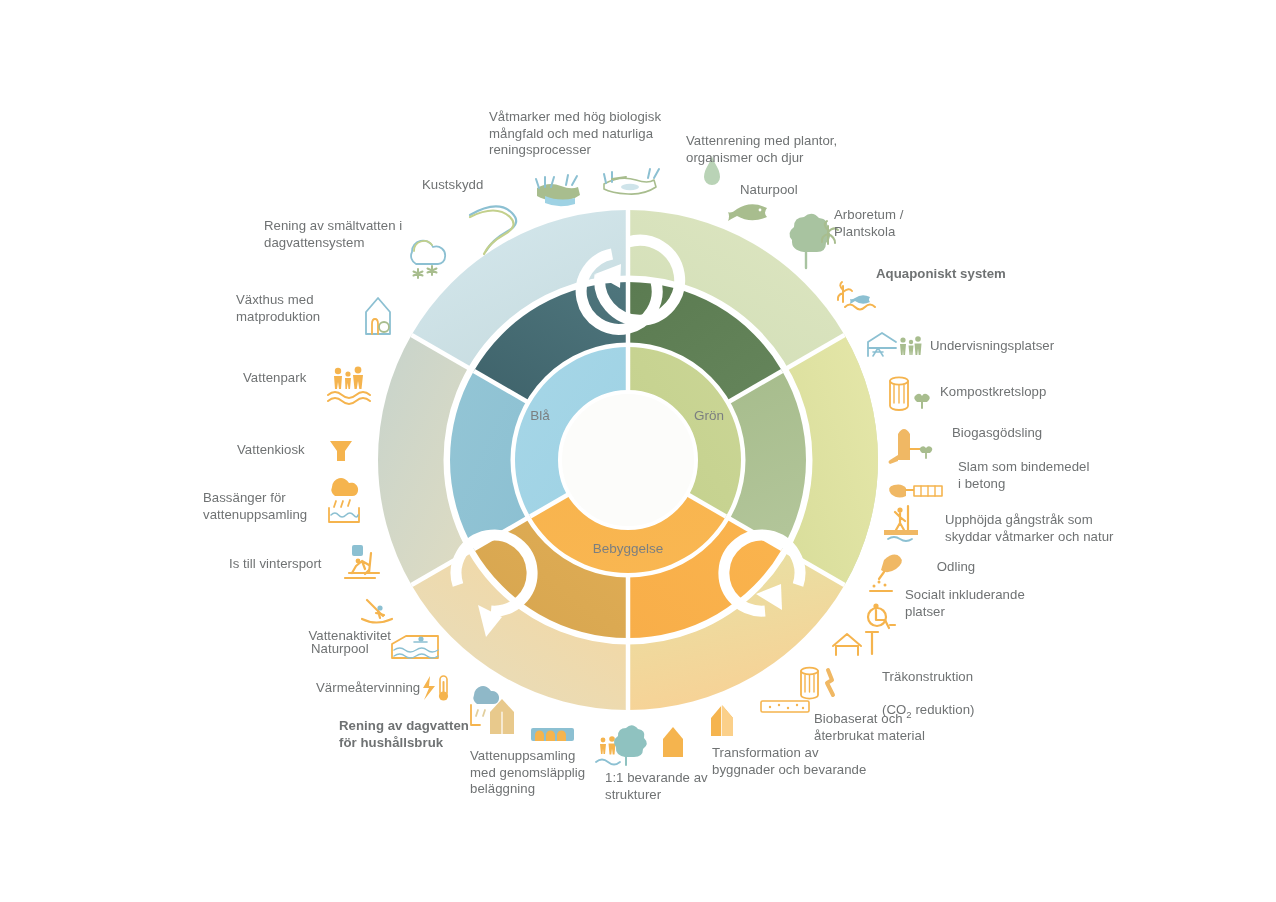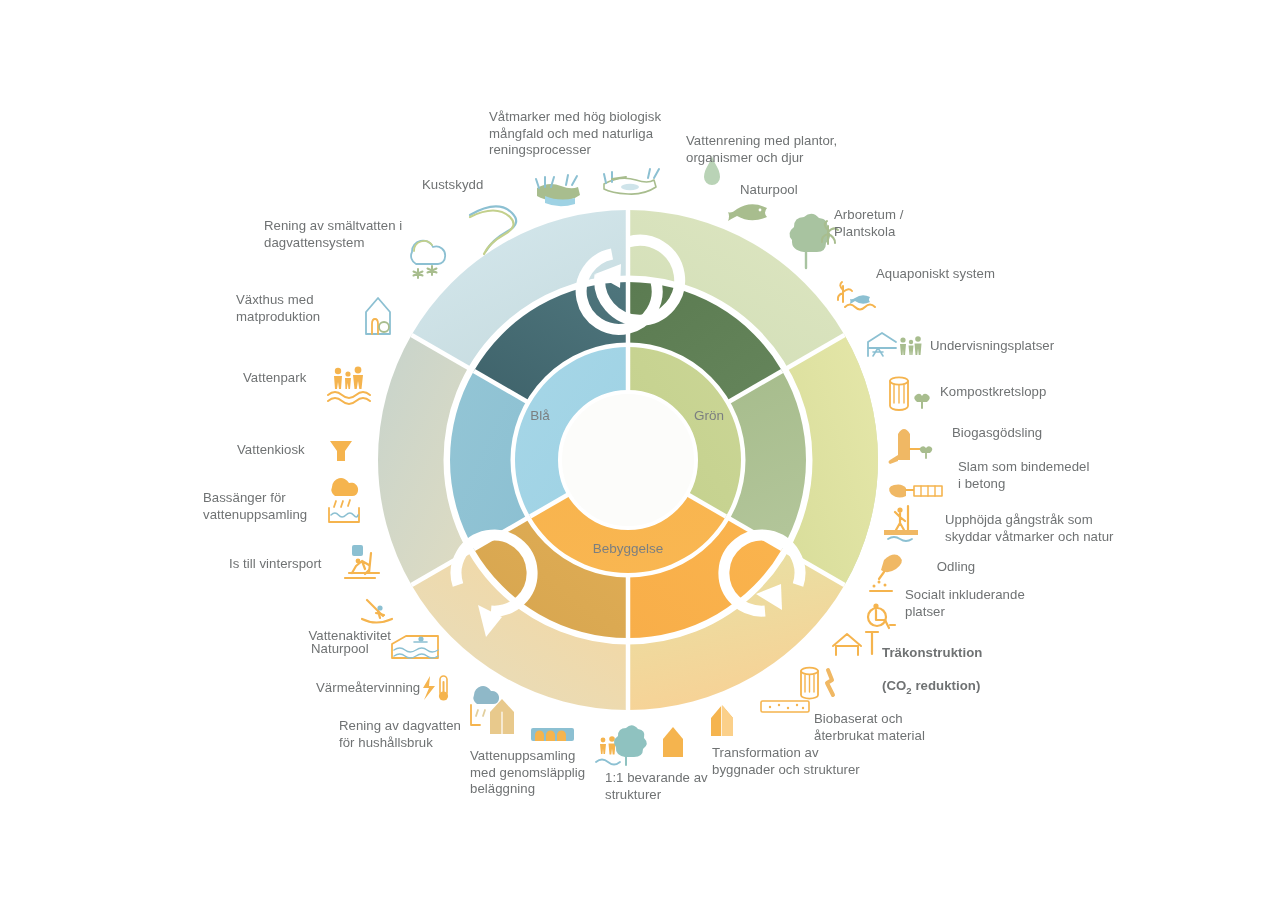--- a/index.html
+++ b/index.html
@@ -419,48 +419,48 @@
 mångfald och med naturliga
 reningsprocesser</div>
   <div class="lbl l" style="left:422px;top:177px;width:110px;">Kustskydd</div>
   <div class="lbl l" style="left:264px;top:218px;width:160px;">Rening av smältvatten i
 dagvattensystem</div>
   <div class="lbl l" style="left:740px;top:182px;width:110px;">Naturpool</div>
   <div class="lbl l" style="left:834px;top:195px;width:110px;margin-top:12px;">Arboretum /
 Plantskola</div>
   <div class="lbl l" style="left:236px;top:292px;width:130px;">Växthus med
 matproduktion</div>
-  <div class="lbl l" style="left:876px;top:266px;width:150px;">Aquaponiskt system</div>
+  <div class="lbl l" style="left:876px;top:266px;width:150px;font-weight:bold;">Aquaponiskt system</div>
   <div class="lbl l" style="left:243px;top:370px;width:100px;">Vattenpark</div>
   <div class="lbl l" style="left:930px;top:338px;width:180px;">Undervisningsplatser</div>
   <div class="lbl l" style="left:237px;top:442px;width:100px;">Vattenkiosk</div>
   <div class="lbl l" style="left:940px;top:384px;width:160px;">Kompostkretslopp</div>
   <div class="lbl l" style="left:203px;top:490px;width:140px;">Bassänger för
 vattenuppsamling</div>
   <div class="lbl l" style="left:952px;top:425px;width:140px;">Biogasgödsling</div>
   <div class="lbl l" style="left:958px;top:459px;width:160px;">Slam som bindemedel
 i betong</div>
   <div class="lbl l" style="left:229px;top:556px;width:130px;">Is till vintersport</div>
   <div class="lbl l" style="left:945px;top:512px;width:190px;">Upphöjda gångstråk som
 skyddar våtmarker och natur</div>
   <div class="lbl l" style="left:271px;top:628px;width:120px;text-align:right;">Vattenaktivitet</div>
   <div class="lbl l" style="left:916px;top:559px;width:80px;text-align:center;">Odling</div>
   <div class="lbl l" style="left:905px;top:587px;width:150px;">Socialt inkluderande
 platser</div>
   <div class="lbl l" style="left:311px;top:641px;width:90px;">Naturpool</div>
-  <div class="lbl l" style="left:882px;top:628px;width:150px;font-weight:bold;">
+  <div class="lbl l" style="left:882px;top:652px;width:150px;">
     <span>Träkonstruktion</span><br>
     <span>(CO</span><span class="sub">2</span><span> reduktion)</span>
   </div>
   <div class="lbl l" style="left:316px;top:680px;width:130px;">Värmeåtervinning</div>
-  <div class="lbl l" style="left:339px;top:718px;width:140px;">Rening av dagvatten
+  <div class="lbl l" style="left:339px;top:718px;width:140px;font-weight:bold;">Rening av dagvatten
 för hushållsbruk</div>
   <div class="lbl l" style="left:814px;top:711px;width:150px;">Biobaserat och
 återbrukat material</div>
   <div class="lbl l" style="left:470px;top:748px;width:130px;">Vattenuppsamling
 med genomsläpplig
 beläggning</div>
   <div class="lbl l" style="left:605px;top:770px;width:120px;">1:1 bevarande av
 strukturer</div>
   <div class="lbl l" style="left:712px;top:745px;width:170px;">Transformation av
-byggnader och strukturer</div>
+byggnader och bevarande</div>
 
 </div>
 
 </body></html>

